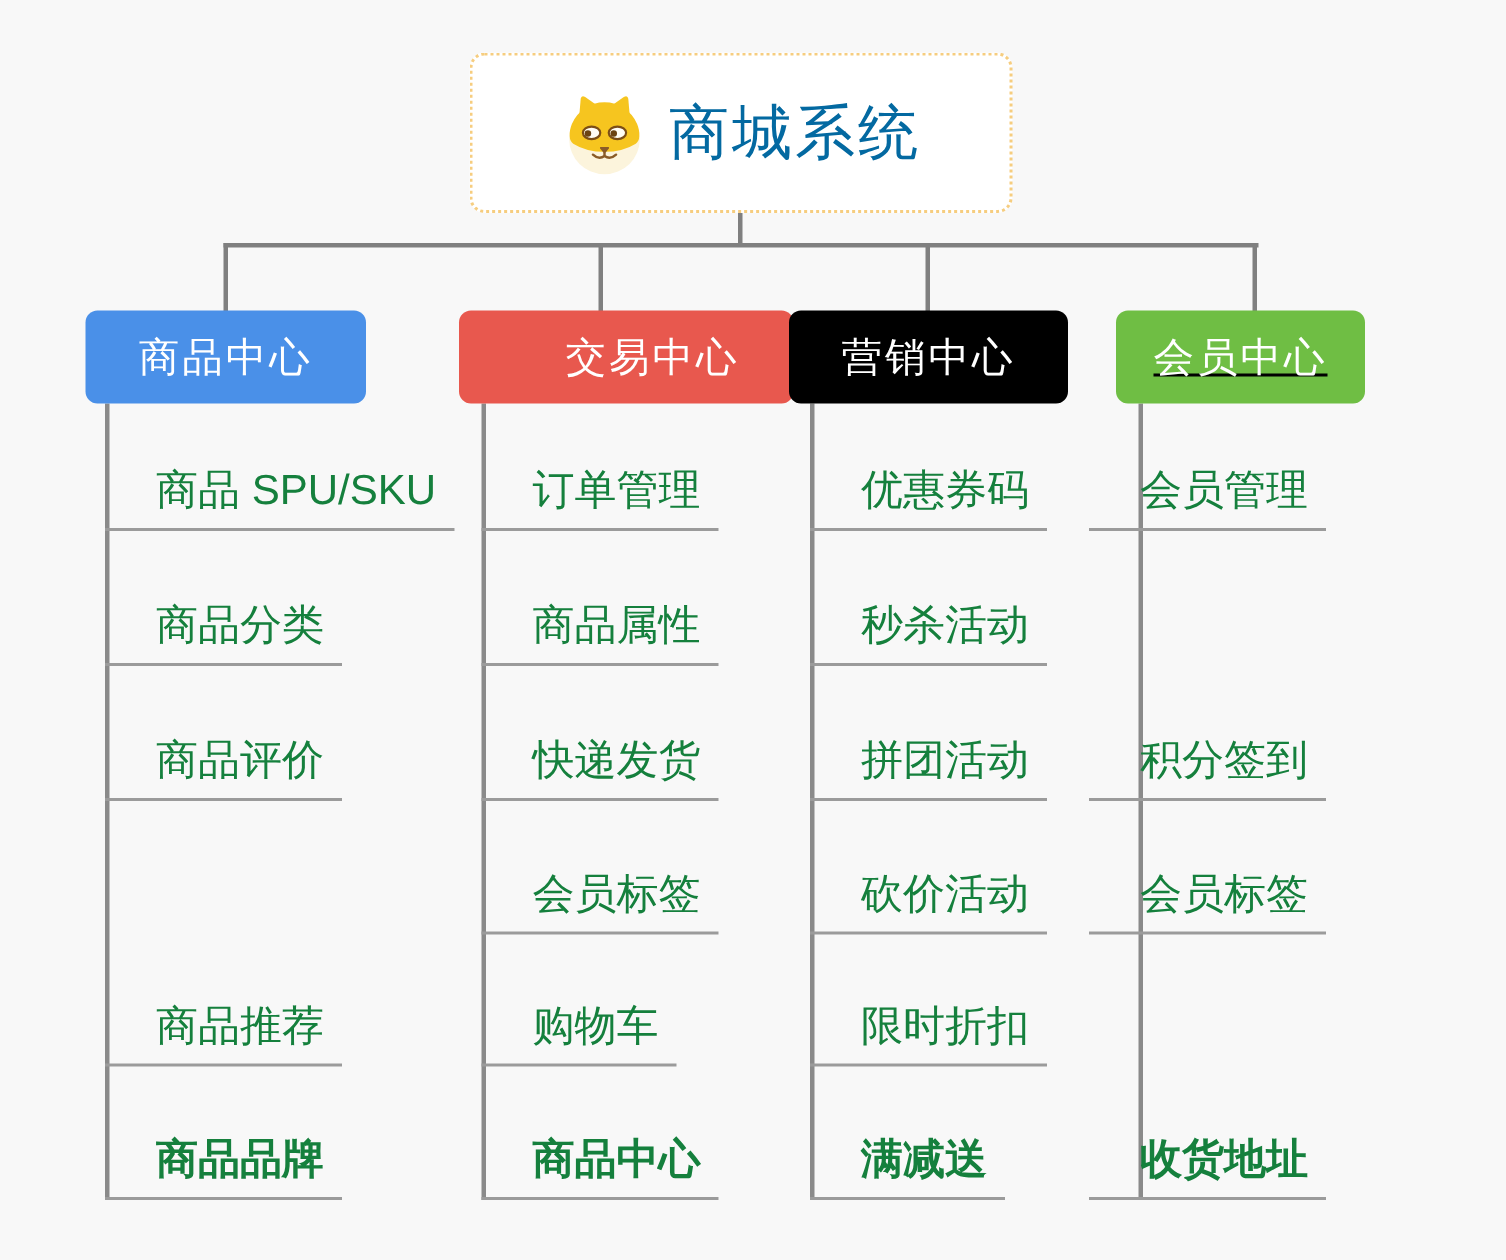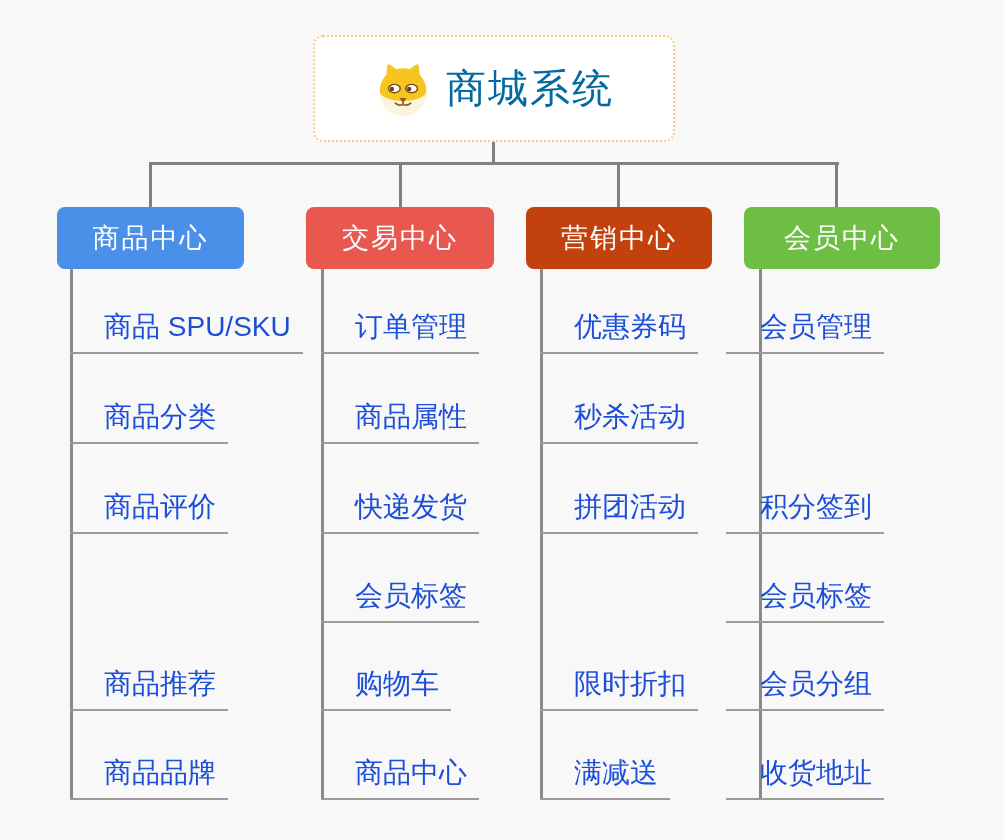--- a/index.html
+++ b/index.html
@@ -55,36 +55,36 @@
   }
   .branch span {
     color: #FFFFFF;
     font-size: 27px;
     letter-spacing: 2px;
     white-space: nowrap;
   }
   .b0 { left: 57px;  width: 187px; }
   .b1 { left: 306px; width: 188px; }
   .b2 { left: 526px; width: 186px; }
-  .b3 { left: 744px; width: 196px; }
+  .b3 { left: 744px; width: 166px; text-decoration: underline; }
 
   
   .child {
     position: absolute;
     font-size: 28px;
-    color: #1d4ed8;
+    color: #15803d;
     line-height: 34px;
     padding: 0 12px 8px 34px;
     border-bottom: 2px solid #9B9B9B;
     white-space: nowrap;
     cursor: pointer;
   }
   
   .r0 { top: 310px; } .r1 { top: 400px; } .r2 { top: 490px; }
-  .r3 { top: 579px; } .r4 { top: 667px; } .r5 { top: 756px; }
+  .r3 { top: 579px; } .r4 { top: 667px; } .r5 { top: 756px; font-weight: bold; }
   
   .col0 { left: 70px; }  .col1 { left: 321px; }
   .col2 { left: 540px; } .col3 { left: 726px; }
 </style>
 </head>
 <body>
 
 <div class="canvas">
 
   <div class="line v" style="left:492px; top:142px; height:22px;"></div>
@@ -121,24 +121,24 @@
 
         <path d="M32 46 L32 48.6 M23.5 47.6 Q27.8 51.6 32 48.6 Q36.2 51.6 40.5 47.6" fill="none" stroke="#8A5B28" stroke-width="1.8" stroke-linecap="round"></path>
       </svg>
     </span>
     <span class="root-label" style="color: #0369a1;">商城系统</span>
   </div>
 
   <div class="branch b0" style="background: rgb(74, 144, 232);">
     <span>商品中心</span>
   </div>
-  <div class="branch b1" style="background: rgb(232, 88, 78);">
+  <div class="branch b1" style="background: rgb(232, 88, 78); padding-left: 35px;">
     <span>交易中心</span>
   </div>
-  <div class="branch b2" style="background: #c2410c;">
+  <div class="branch b2" style="background: #000000;">
     <span>营销中心</span>
   </div>
   <div class="branch b3" style="background: rgb(111, 190, 68);">
     <span>会员中心</span>
   </div>
 
   <div class="child col0 r0">商品 SPU/SKU</div>
   <div class="child col0 r1">商品分类</div>
   <div class="child col0 r2">商品评价</div>
   <div class="child col0 r4">商品推荐</div>
@@ -147,22 +147,22 @@
   <div class="child col1 r0">订单管理</div>
   <div class="child col1 r1">商品属性</div>
   <div class="child col1 r2">快递发货</div>
   <div class="child col1 r3">会员标签</div>
   <div class="child col1 r4">购物车</div>
   <div class="child col1 r5">商品中心</div>
 
   <div class="child col2 r0">优惠券码</div>
   <div class="child col2 r1">秒杀活动</div>
   <div class="child col2 r2">拼团活动</div>
+  <div class="child col2 r3">砍价活动</div>
   <div class="child col2 r4">限时折扣</div>
   <div class="child col2 r5">满减送</div>
 
   <div class="child col3 r0">会员管理</div>
   <div class="child col3 r2">积分签到</div>
   <div class="child col3 r3">会员标签</div>
-  <div class="child col3 r4">会员分组</div>
   <div class="child col3 r5">收货地址</div>
 
 </div>
 
 </body></html>

